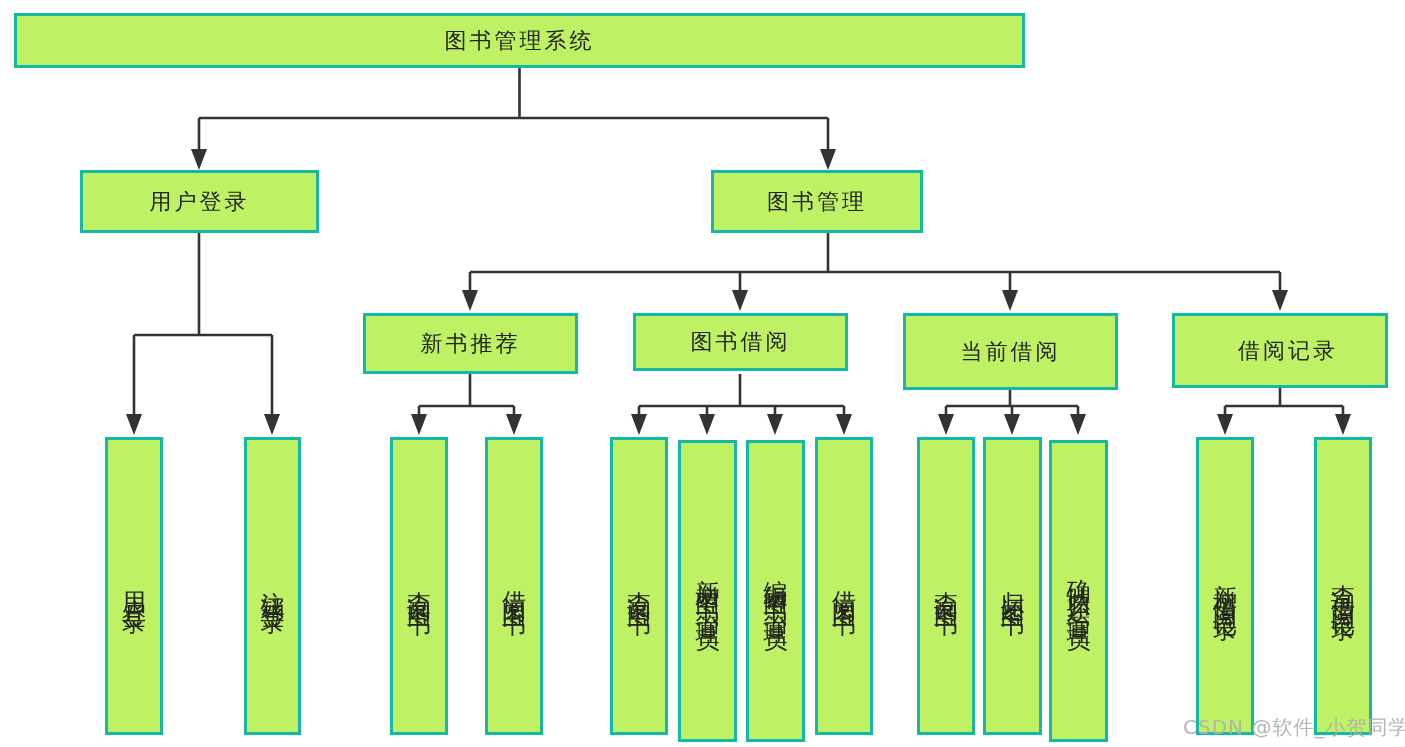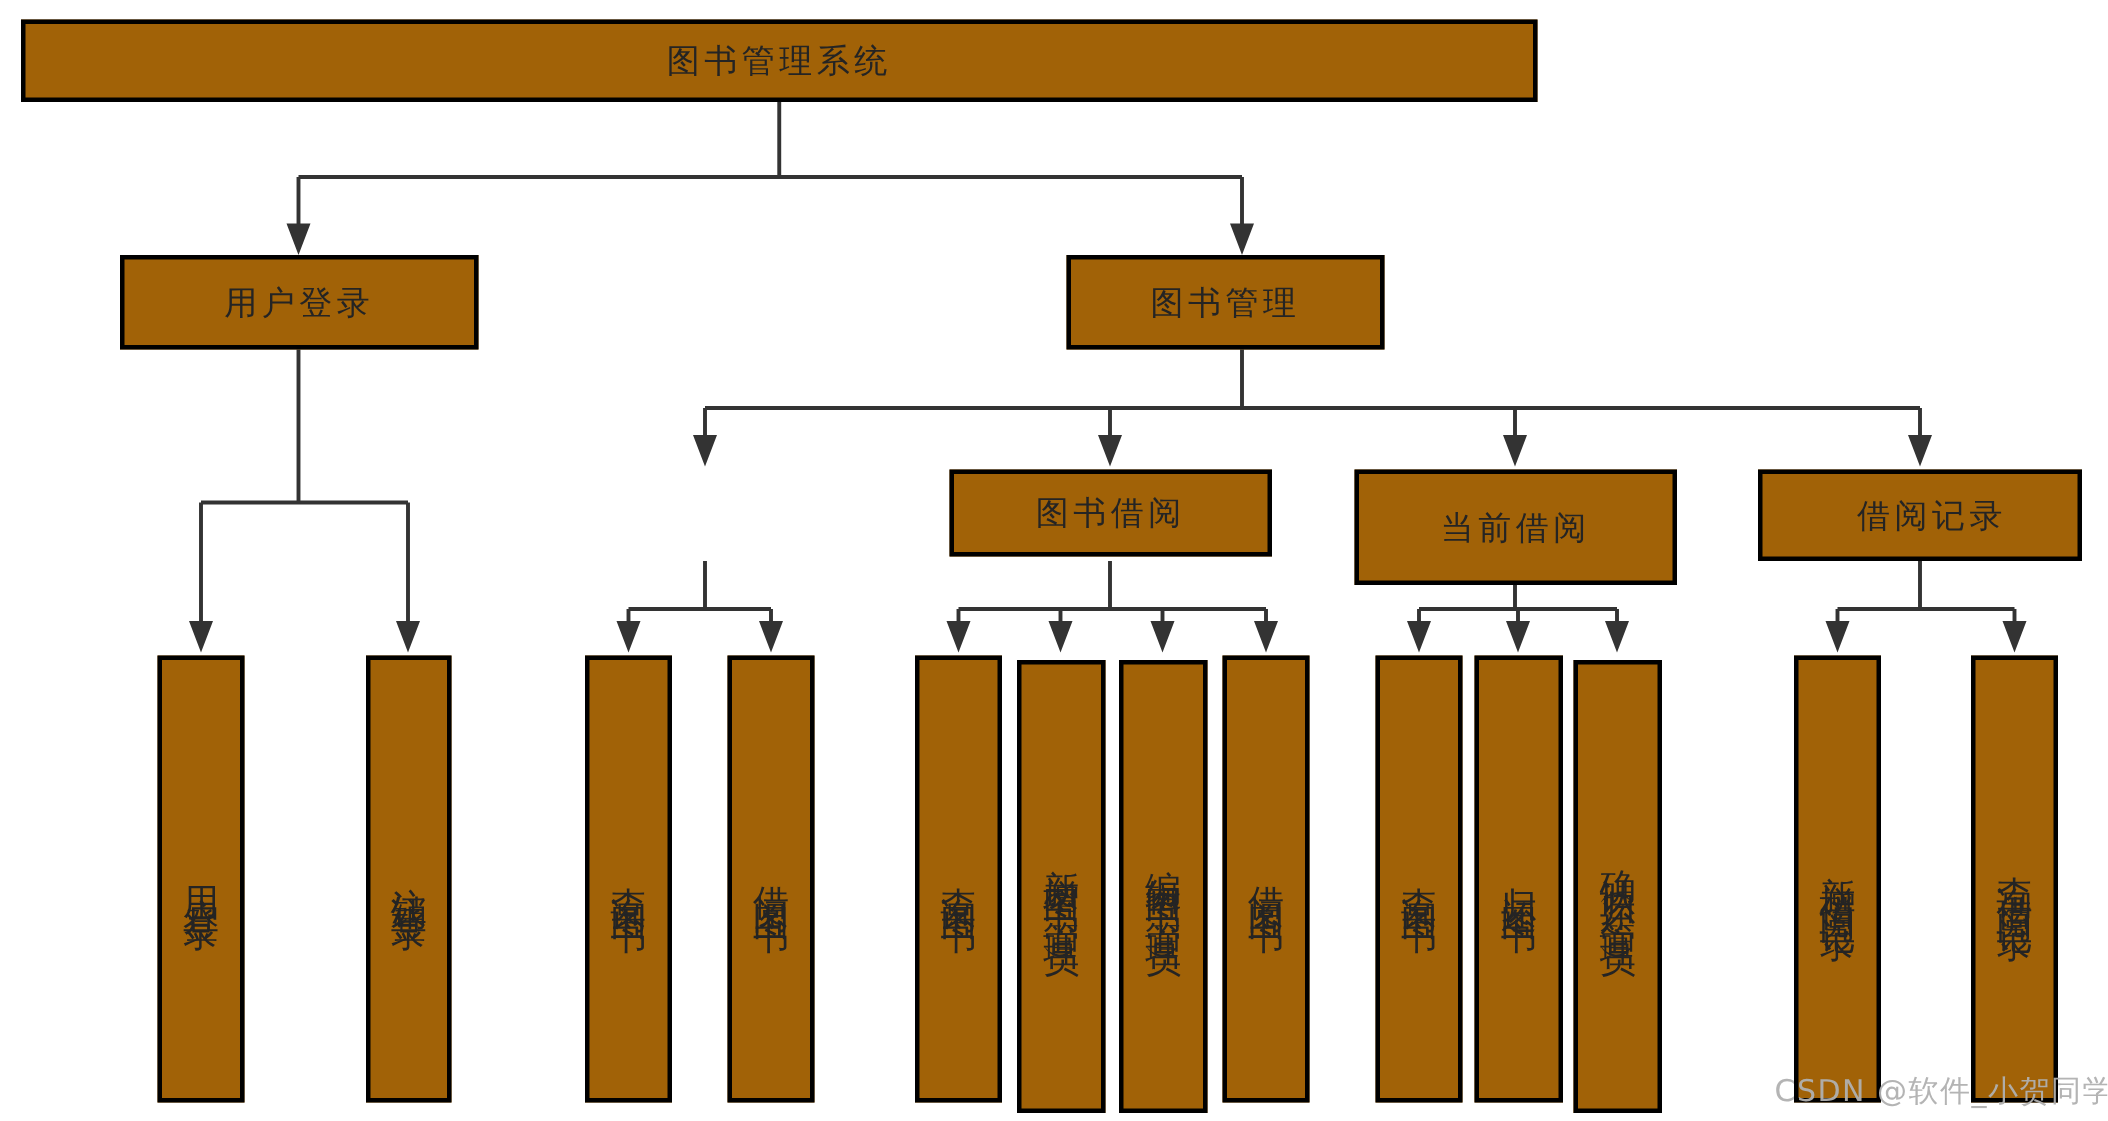--- a/index.html
+++ b/index.html
@@ -2,22 +2,22 @@
 <html><head>
 <meta charset="utf-8">
 <style>
   html,body{margin:0;padding:0;background:#ffffff;}
   .stage{
     position:relative;width:1405px;height:747px;background:#ffffff;
     font-family:"DejaVu Sans","Liberation Sans",sans-serif;overflow:hidden;
   }
   .connectors{position:absolute;left:0;top:0;z-index:0;}
   .box{
-    position:absolute;box-sizing:border-box;background:#a16207;
-    border:3px solid #000000;color:#242424;
+    position:absolute;box-sizing:border-box;background:#bef264;
+    border:3px solid #14b8a6;color:#242424;
     display:flex;align-items:center;justify-content:center;
     z-index:1;text-align:center;
   }
   .h{font-size:22px;letter-spacing:3px;white-space:nowrap;}
   .v{
     writing-mode:vertical-rl;text-orientation:mixed;
     font-size:24px;letter-spacing:7px;line-height:1;
   }
   .watermark{
     position:absolute;left:1183px;top:714px;z-index:5;
@@ -48,23 +48,24 @@
       M631 414H647L639 435Z M699 414H715L707 435Z M767 414H783L775 435Z M836 414H852L844 435Z
       M938 414H954L946 435Z M1004 414H1020L1012 435Z M1070 414H1086L1078 435Z
       M1217 414H1233L1225 435Z M1335 414H1351L1343 435Z"></path>
   </svg>
 
   <div class="box h" style="left:14px;top:13px;width:1011px;height:55px;">图书管理系统</div>
 
   <div class="box h" style="left:80px;top:170px;width:239px;height:63px;">用户登录</div>
   <div class="box h" style="left:711px;top:170px;width:212px;height:63px;">图书管理</div>
 
+  <div class="box h" style="left:363px;top:313px;width:215px;height:61px;">新书推荐</div>
   <div class="box h" style="left:633px;top:313px;width:215px;height:58px;">图书借阅</div>
   <div class="box h" style="left:903px;top:313px;width:215px;height:77px;">当前借阅</div>
-  <div class="box h" style="left:1172px;top:313px;width:216px;height:61px;padding-left:16px;">借阅记录</div>
+  <div class="box h" style="left:1172px;top:313px;width:216px;height:75px;padding-left:16px;">借阅记录</div>
 
   <div class="box v" style="left:105px;top:437px;width:58px;height:298px;">用户登录</div>
   <div class="box v" style="left:244px;top:437px;width:57px;height:298px;">注销登录</div>
 
   <div class="box v" style="left:390px;top:437px;width:58px;height:298px;">查询图书</div>
   <div class="box v" style="left:485px;top:437px;width:58px;height:298px;">借阅图书</div>
 
   <div class="box v" style="left:610px;top:437px;width:58px;height:298px;">查询图书</div>
   <div class="box v" style="left:678px;top:440px;width:59px;height:302px;">新增图书（管理员）</div>
   <div class="box v" style="left:746px;top:440px;width:59px;height:302px;">编辑图书（管理员）</div>

